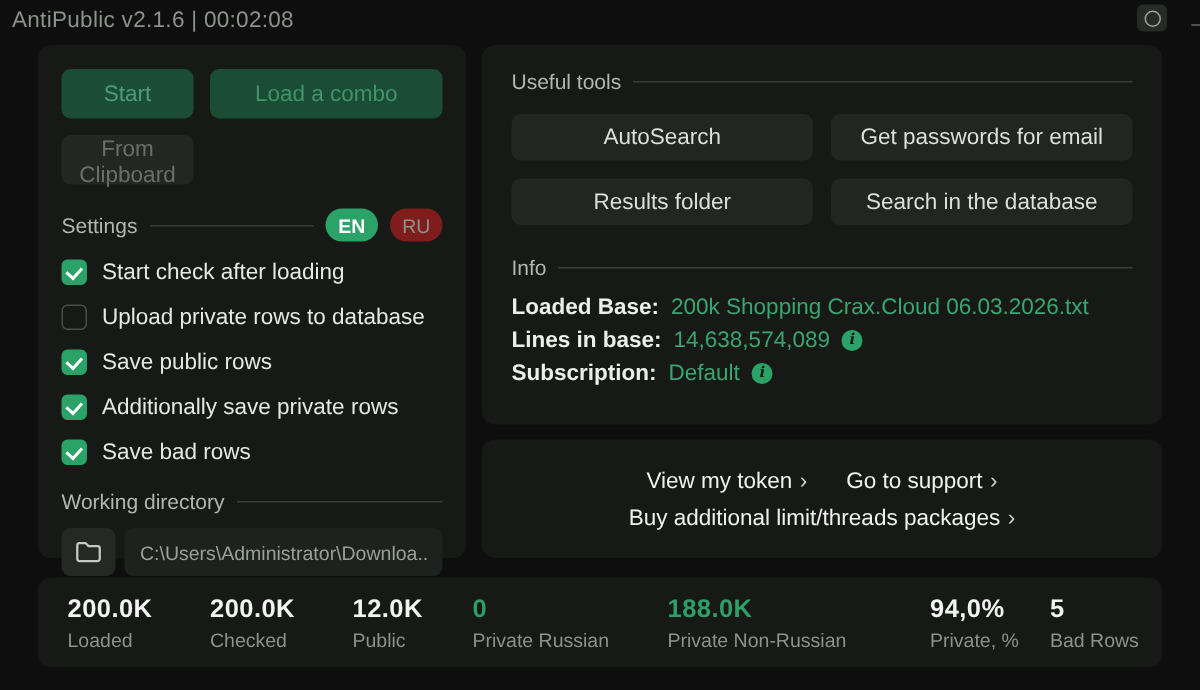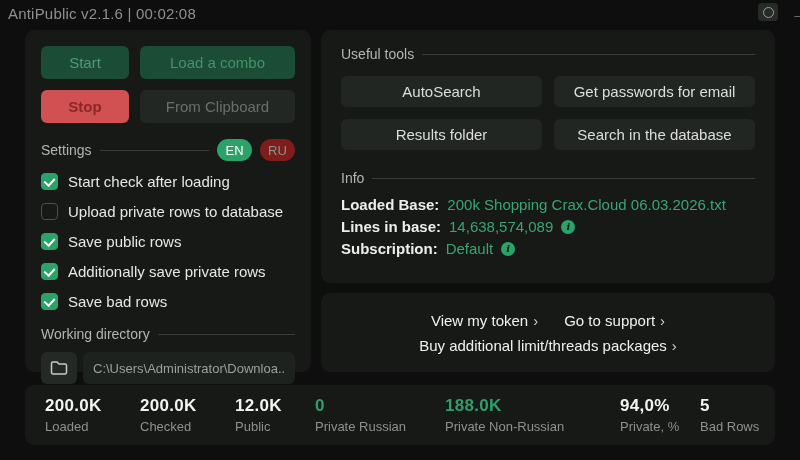--- a/index.html
+++ b/index.html
@@ -28,21 +28,21 @@
   .btn-grid{display:grid;grid-template-columns:88px 1fr;gap:11px;}
   .btn{height:33px;border:none;border-radius:6px;font-size:15px;font-family:inherit;cursor:pointer;}
   .btn-start{background:#1b4c36;color:#4f9c77;}
   .btn-load{background:#1b4c36;color:#419467;}
   .btn-stop{background:#d15152;color:#8c2727;font-weight:bold;}
   .btn-clip{background:#232723;color:#696f69;}
   .section-row{display:flex;align-items:center;margin-top:16px;gap:8px;}
   .section-label{font-size:14px;color:#b2b7b2;white-space:nowrap;}
   .section-line{flex:1;height:1px;background:#3a3e3a;}
   .lang-pill{height:22px;min-width:35px;border:none;border-radius:12px;font-size:13px;font-family:inherit;cursor:pointer;padding:0 8px;}
-  .lang-en{background:#2ba368;color:#ffffff;font-weight:normal;}
+  .lang-en{background:#2ba368;color:#ffffff;font-weight:bold;}
   .lang-ru{background:#7f1d1d;color:#8d928d;}
   .checks{margin-top:12px;display:flex;flex-direction:column;gap:13px;text-align:center;}
   .check-row{display:flex;align-items:center;gap:10px;cursor:pointer;}
   .checkbox{width:17px;height:17px;border-radius:4px;background:transparent;border:1.5px solid #4a4f4a;box-sizing:border-box;position:relative;flex:0 0 auto;}
   .checkbox.checked{background:#2ba368;border-color:#2ba368;}
   .checkbox.checked::after{
     content:"";position:absolute;left:4px;top:2px;width:5px;height:8px;
     border:solid #ffffff;border-width:0 2px 2px 0;transform:rotate(42deg);
   }
   .check-label{font-size:15px;color:#e6e8e6;}
@@ -84,21 +84,20 @@
     <div class="winbtn boxed">
       <span class="glyph">✕</span>
     </div>
   </div>
 </div>
 
 <div class="panel" id="left-panel">
   <div class="btn-grid">
     <button class="btn btn-start">Start</button>
     <button class="btn btn-load">Load a combo</button>
-    <button class="btn btn-stop">Stop</button>
     <button class="btn btn-clip">From Clipboard</button>
   </div>
 
   <div class="section-row">
     <span class="section-label">Settings</span>
     <span class="section-line"></span>
     <button class="lang-pill lang-en">EN</button>
     <button class="lang-pill lang-ru">RU</button>
   </div>
 

